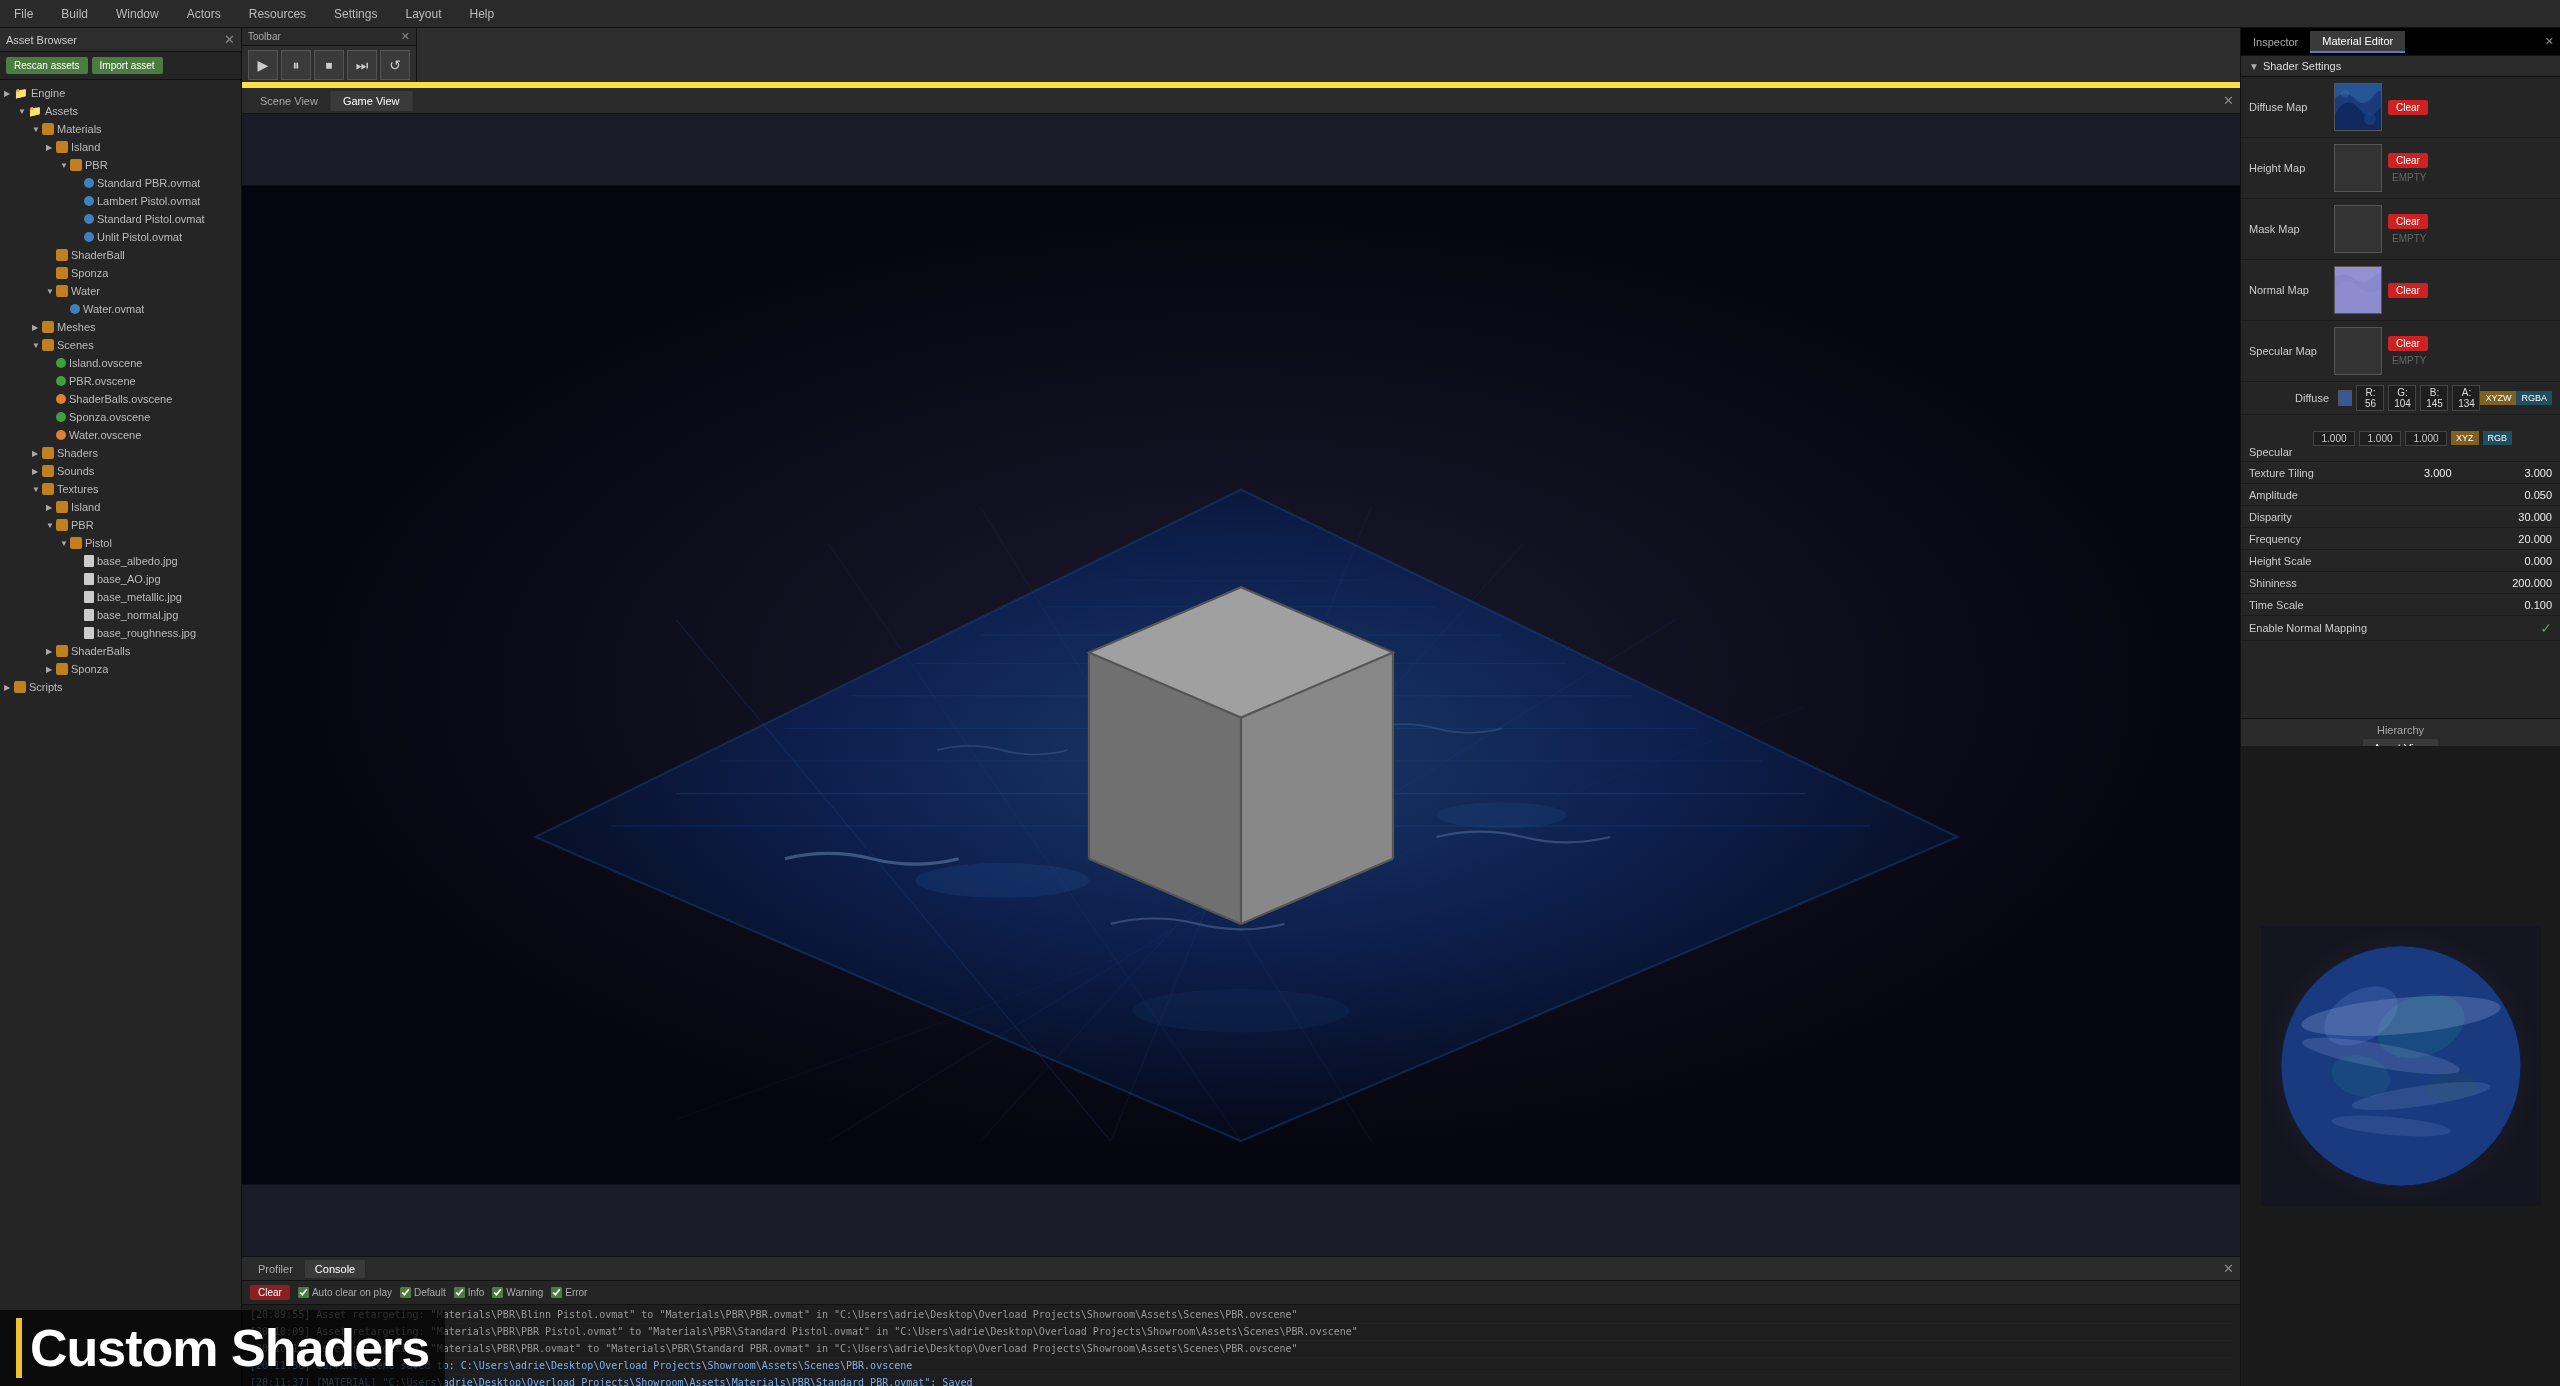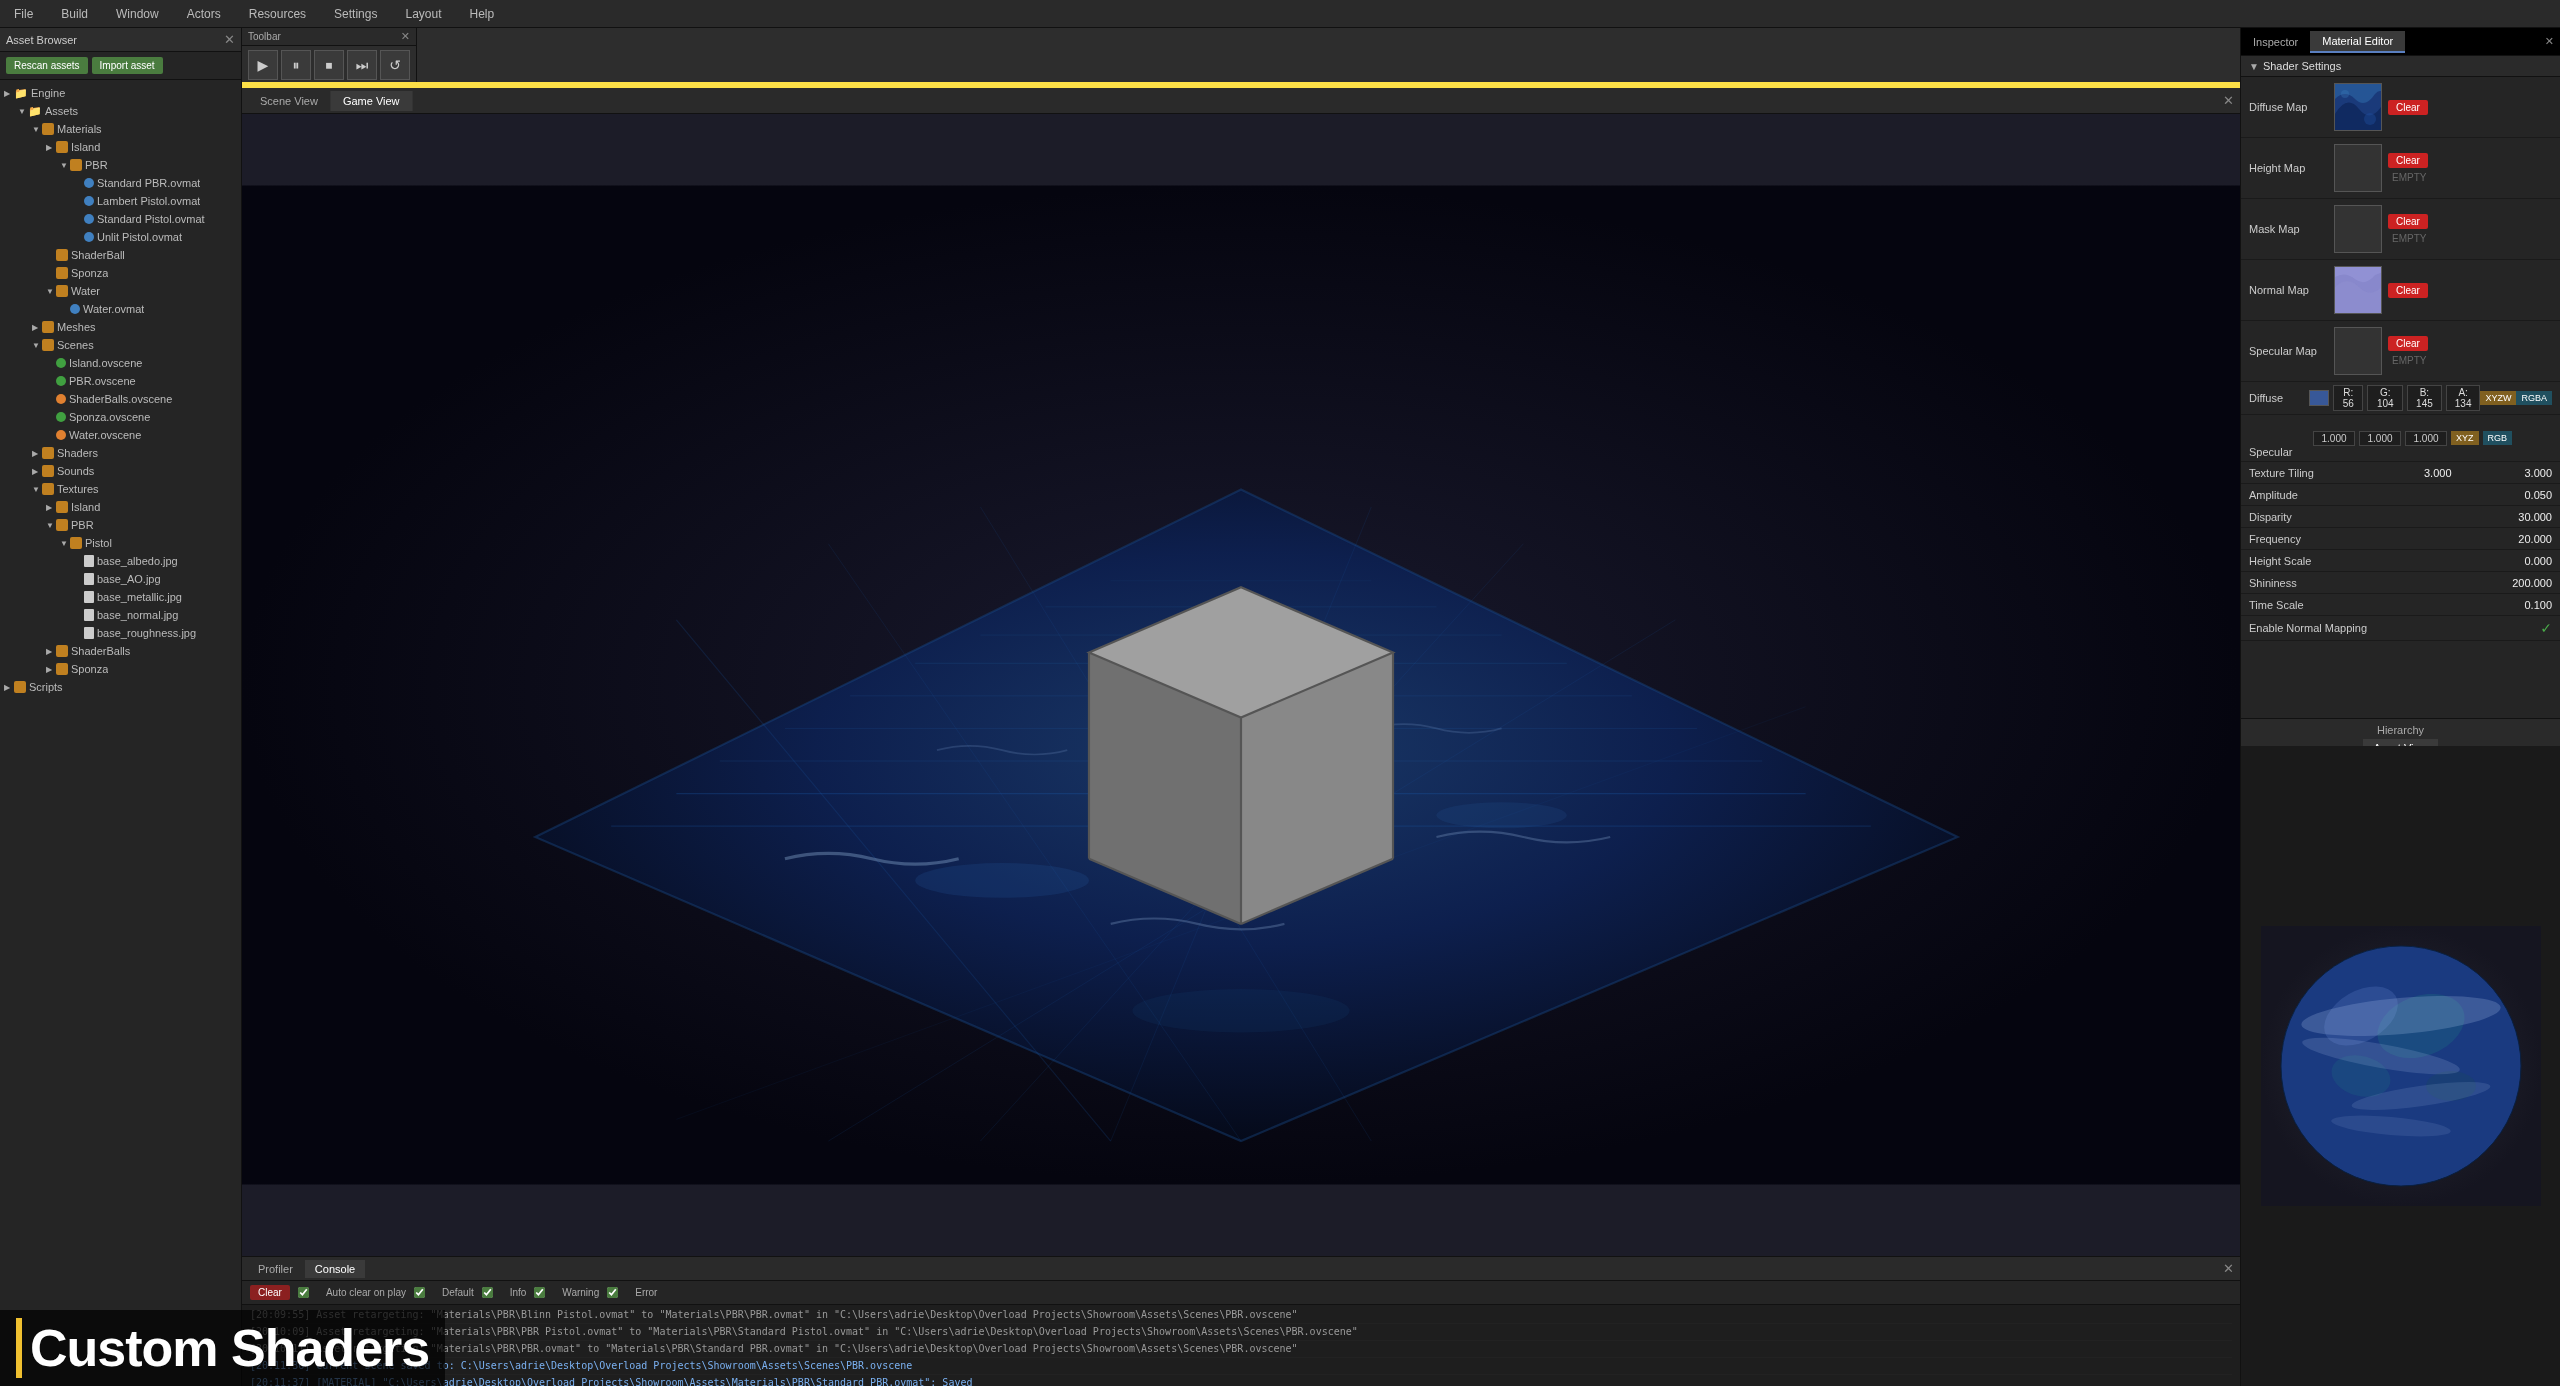--- a/index.html
+++ b/index.html
@@ -256,21 +256,21 @@
       border: none;
       padding: 2px 8px;
       font-size: 10px;
       cursor: pointer;
       border-radius: 2px;
     }
 
     .console-check {
       display: flex;
       align-items: flex-start;
-      gap: 17px;
+      gap: 3px;
       font-size: 10px;
       color: #aaa;
     }
     .console-check input { width: 11px; height: 11px; accent-color: #4a7c3f; }
 
     .console-log {
       flex: 1;
       overflow-y: auto;
       padding: 2px 8px;
       font-size: 10px;
@@ -415,20 +415,21 @@
     .color-row {
       display: flex;
       align-items: center;
       padding: 3px 8px;
       border-bottom: 1px solid #1a1a1a;
     }
     .prop-label-sm {
       width: 60px;
       font-size: 11px;
       color: #ccc;
+      margin-left: 46px;
     }
     .color-swatch {
       width: 20px; height: 16px;
       background: #385898;
       border: 1px solid #555;
       margin-right: 4px;
     }
     .channel-values {
       display: flex;
       gap: 4px;

